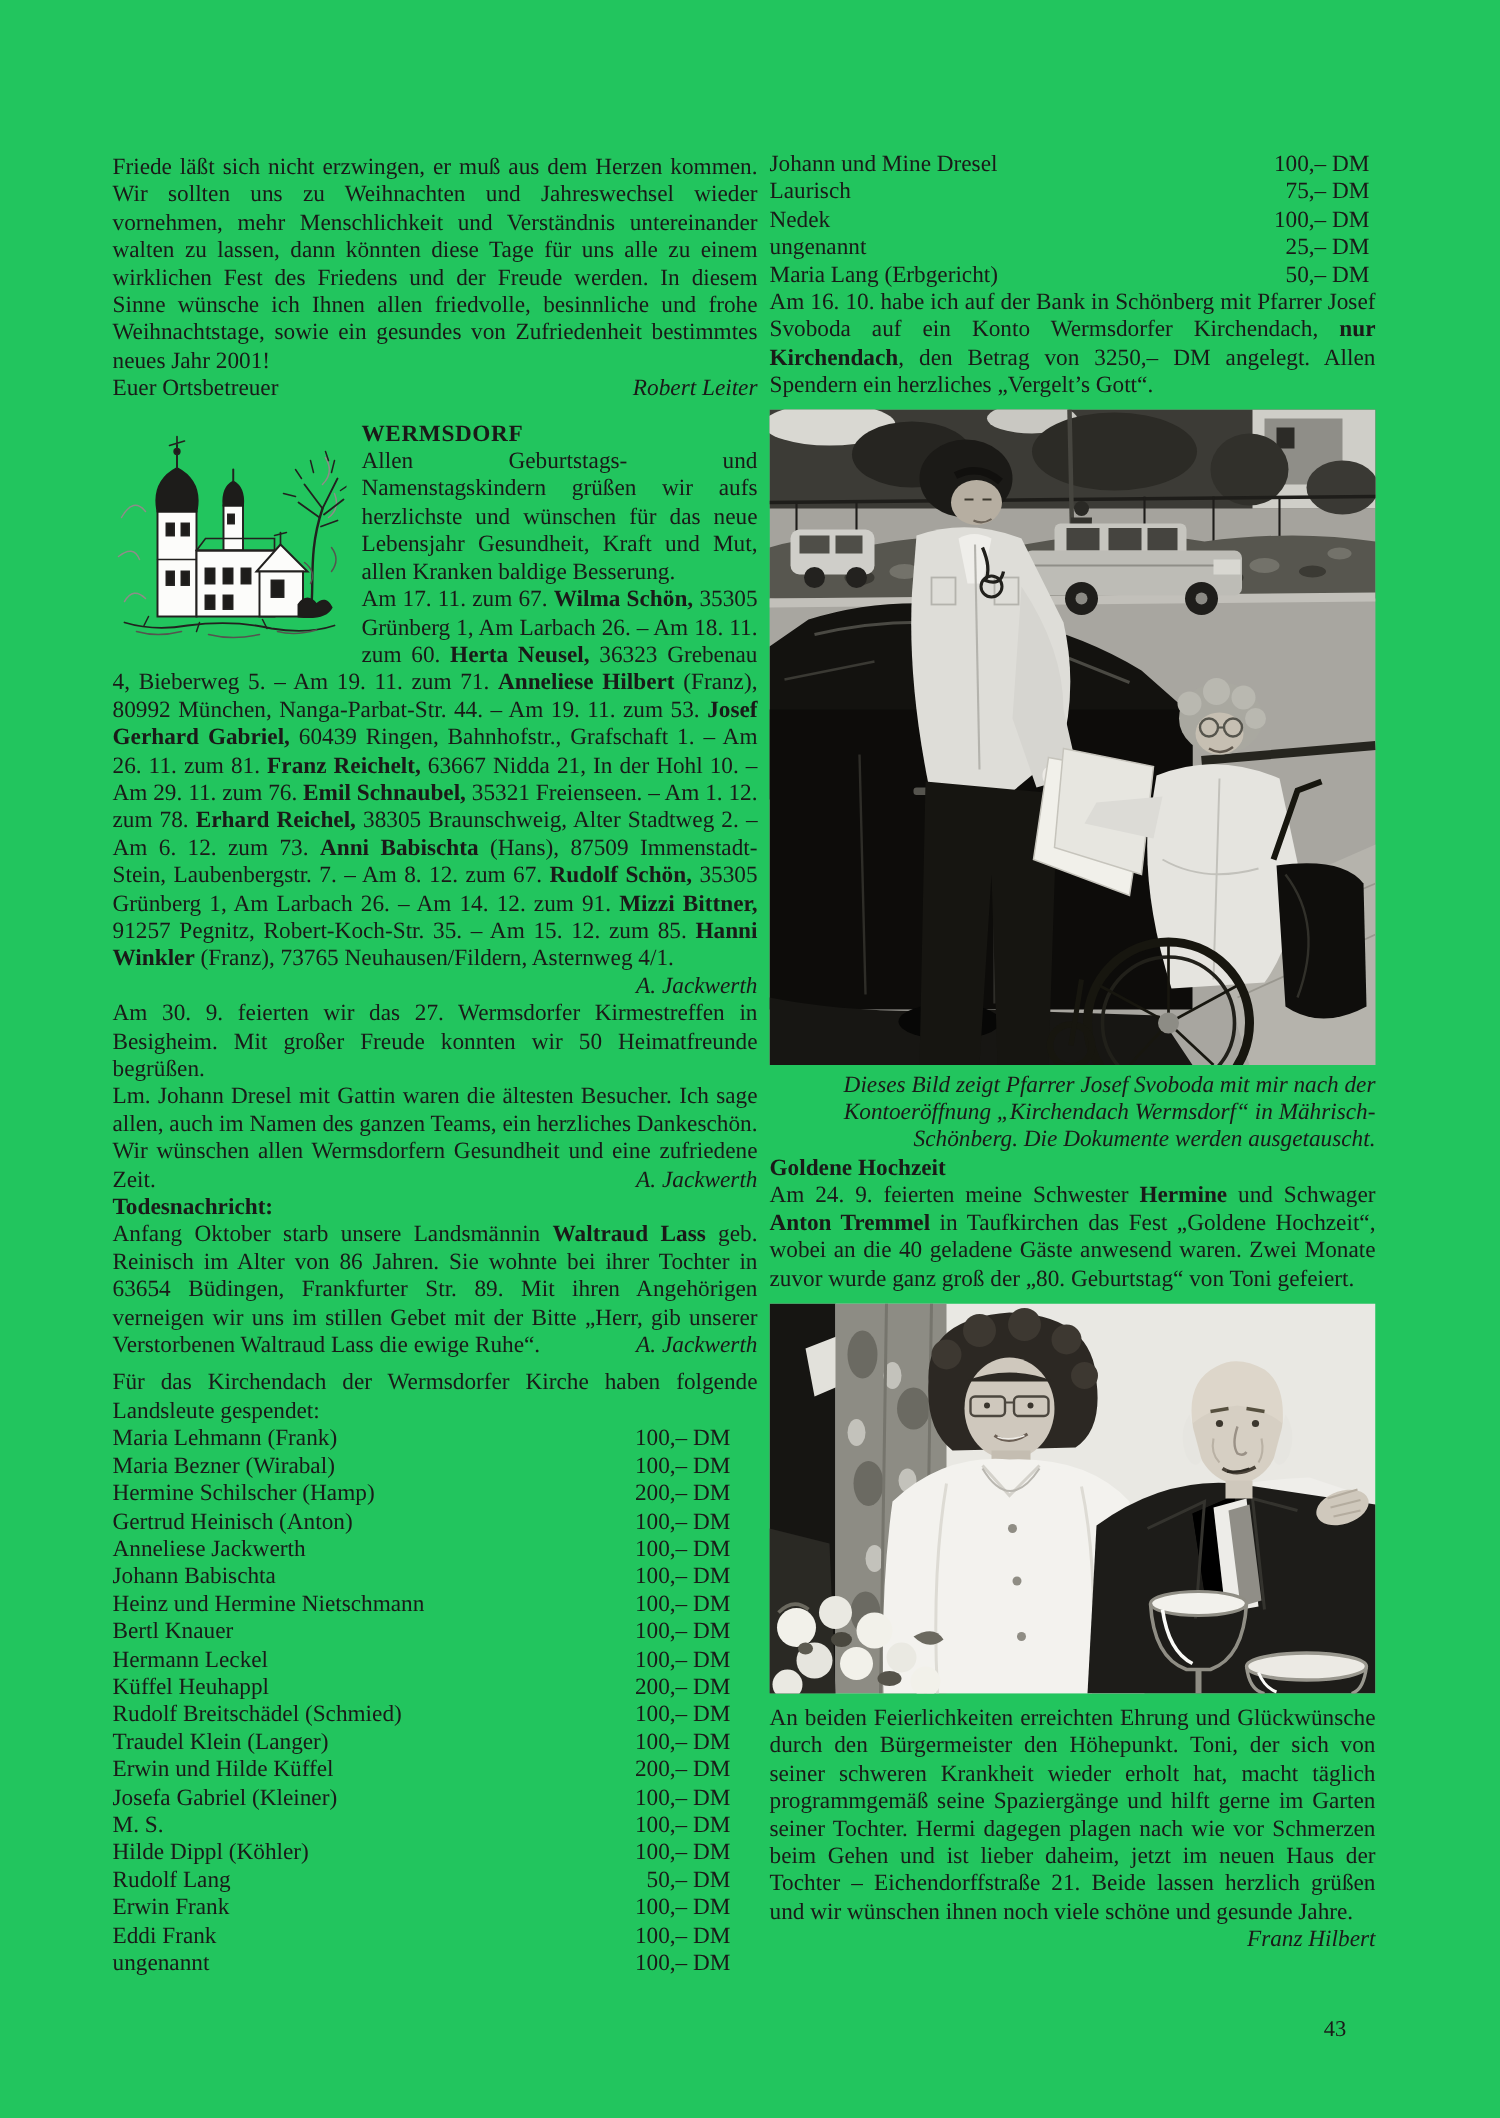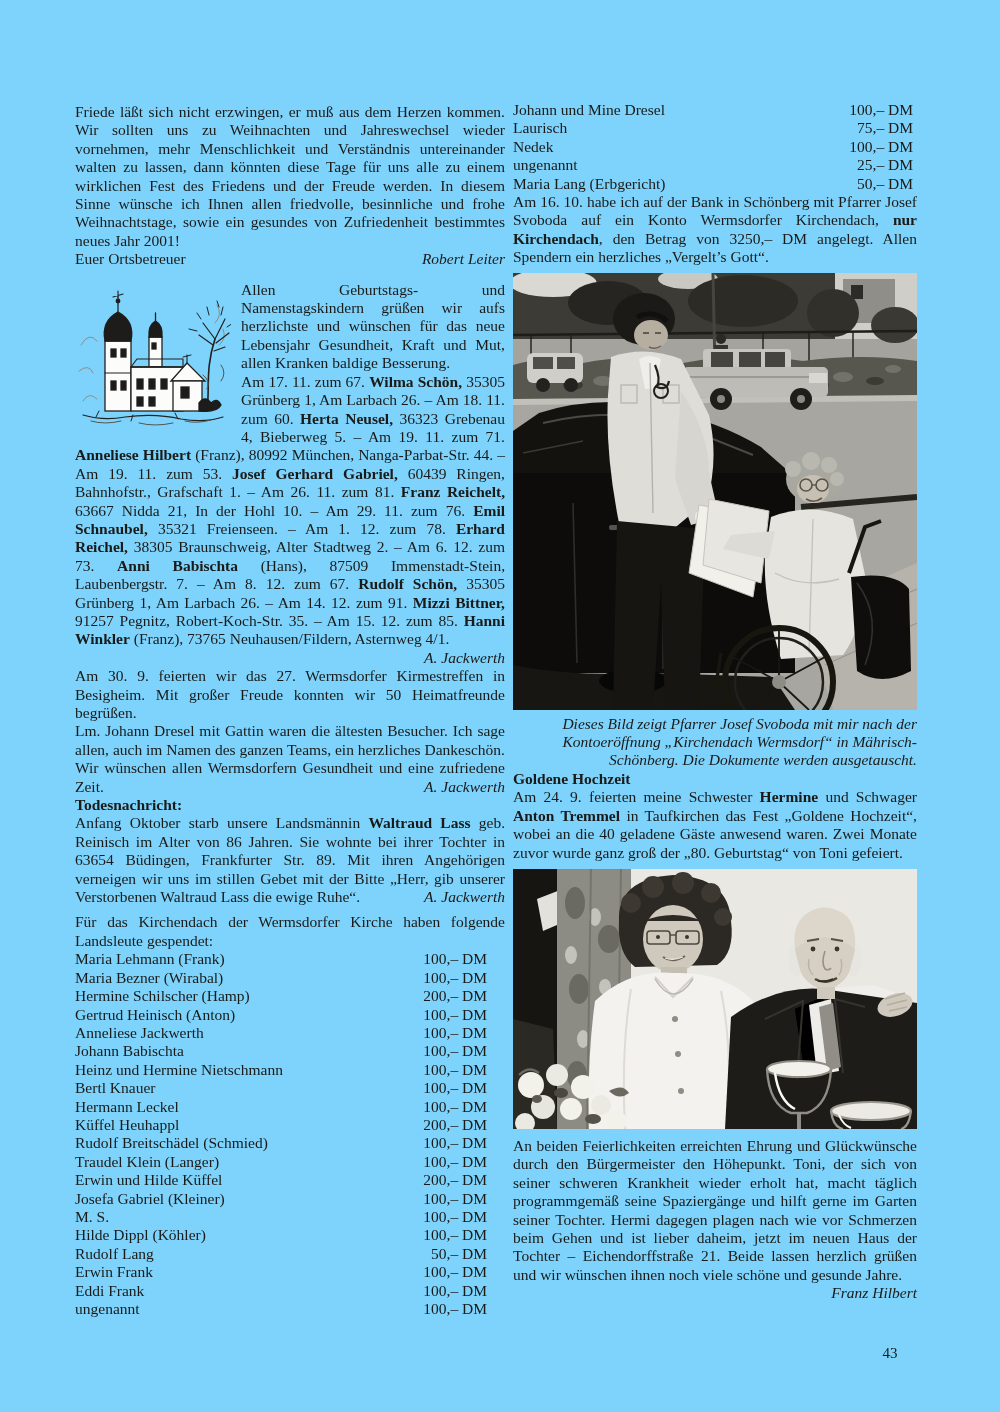--- a/index.html
+++ b/index.html
@@ -1,18 +1,18 @@
 <!DOCTYPE html>
 <html lang="de"><head>
 <meta charset="utf-8">
 <style>
   html,body{margin:0;padding:0;background:#e8e8e6;}
   .page{
     position:relative;width:1000px;height:1412px;margin:0 auto;
-    background:#7dd3fc;color:#1a1a18;
+    background:#22c55e;color:#1a1a18;
     font-family:"Liberation Serif","DejaVu Serif",serif;
     font-size:15.5px;line-height:18.4px;
     overflow:hidden;
   }
   .col{position:absolute;text-align:justify;}
   .col-left{left:75px;top:103px;width:430px;}
   .col-right{left:513px;top:101px;width:404px;}
   p{margin:0;}
   .b{font-weight:700;}
   .sig{float:right;font-style:italic;}
@@ -104,20 +104,21 @@
 
             <path d="M124 118 q6 -8 12 0 q6 -6 10 2 q-4 8 -22 6 Z" fill="#1d1c1a" stroke="#1d1c1a"></path>
 
             <path d="M8 130 q20 6 42 2 q30 -4 56 2 q24 4 42 -2" stroke-width="1.2"></path>
             <path d="M16 136 q14 4 30 0 M64 138 q16 4 34 0 M110 136 q12 3 26 -1" stroke="#55544f" stroke-width="1"></path>
             <path d="M24 126 l-3 6 M100 128 l3 6 M58 130 l-2 6" stroke-width="1"></path>
           </g>
         </svg>
       </div>
 
+      <h2 class="sec-heading">WERMSDORF</h2>
 
       <p>Allen Geburtstags- und Namenstagskindern grüßen wir aufs herzlichste und wünschen für das neue Lebensjahr Gesundheit, Kraft und Mut, allen Kranken baldige Besserung.</p>
       <p>
         <span><span>Am 17. 11. zum 67. </span><span class="b">Wilma Schön,</span><span> 35305 Grünberg 1, Am Larbach 26. – Am 18. 11. zum 60. </span><span class="b">Herta Neusel,</span><span> 36323 Grebenau 4, Bieberweg 5. – Am 19. 11. zum 71. </span><span class="b">Anneliese Hilbert</span><span> (Franz), 80992 München, Nanga-Parbat-Str. 44. – Am 19. 11. zum 53. </span><span class="b">Josef Gerhard Gabriel,</span><span> 60439 Ringen, Bahnhofstr., Grafschaft 1. – Am 26. 11. zum 81. </span><span class="b">Franz Reichelt,</span><span> 63667 Nidda 21, In der Hohl 10. – Am 29. 11. zum 76. </span><span class="b">Emil Schnaubel,</span><span> 35321 Freienseen. – Am 1. 12. zum 78. </span><span class="b">Erhard Reichel,</span><span> 38305 Braunschweig, Alter Stadtweg 2. – Am 6. 12. zum 73. </span><span class="b">Anni Babischta</span><span> (Hans), 87509 Immenstadt-Stein, Laubenbergstr. 7. – Am 8. 12. zum 67. </span><span class="b">Rudolf Schön,</span><span> 35305 Grünberg 1, Am Larbach 26. – Am 14. 12. zum 91. </span><span class="b">Mizzi Bittner,</span><span> 91257 Pegnitz, Robert-Koch-Str. 35. – Am 15. 12. zum 85. </span><span class="b">Hanni Winkler</span><span> (Franz), 73765 Neuhausen/Fildern, Asternweg 4/1.</span></span>
         <span class="sig">A. Jackwerth</span>
       </p>
     </div>
 
     <p class="kirmes">Am 30. 9. feierten wir das 27. Wermsdorfer Kirmestreffen in Besigheim. Mit großer Freude konnten wir 50 Heimatfreunde begrüßen.</p>
 

